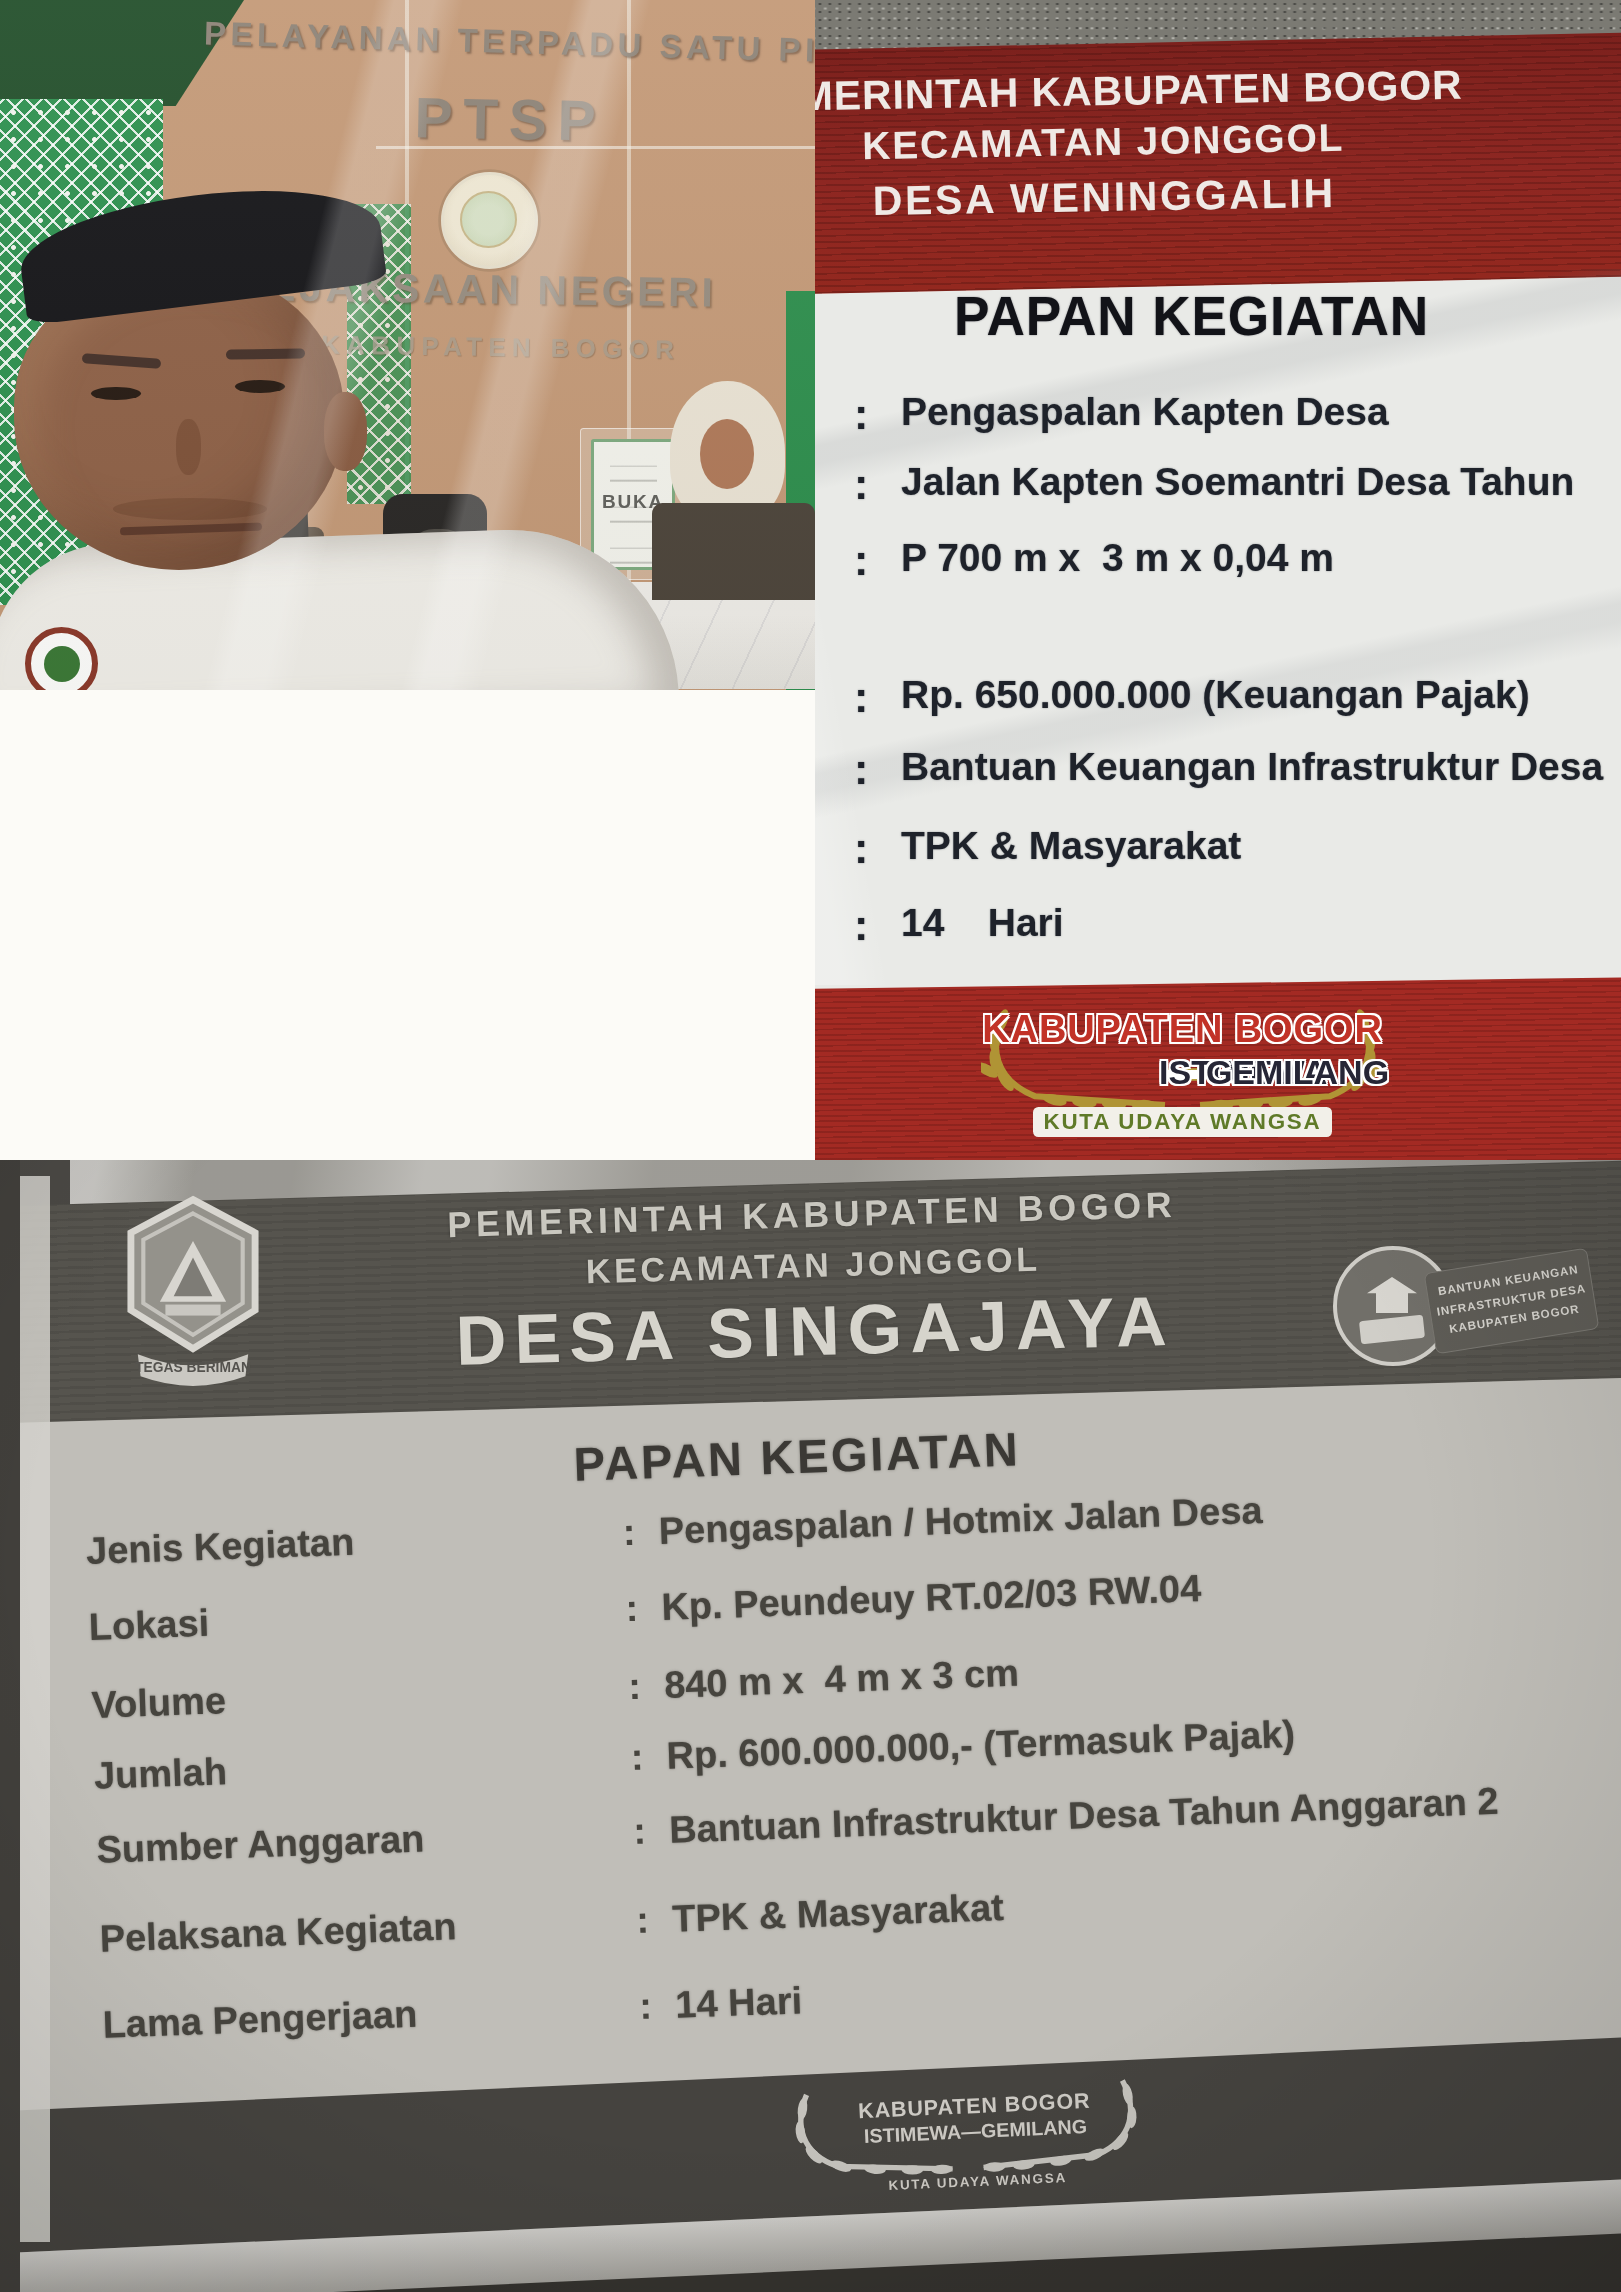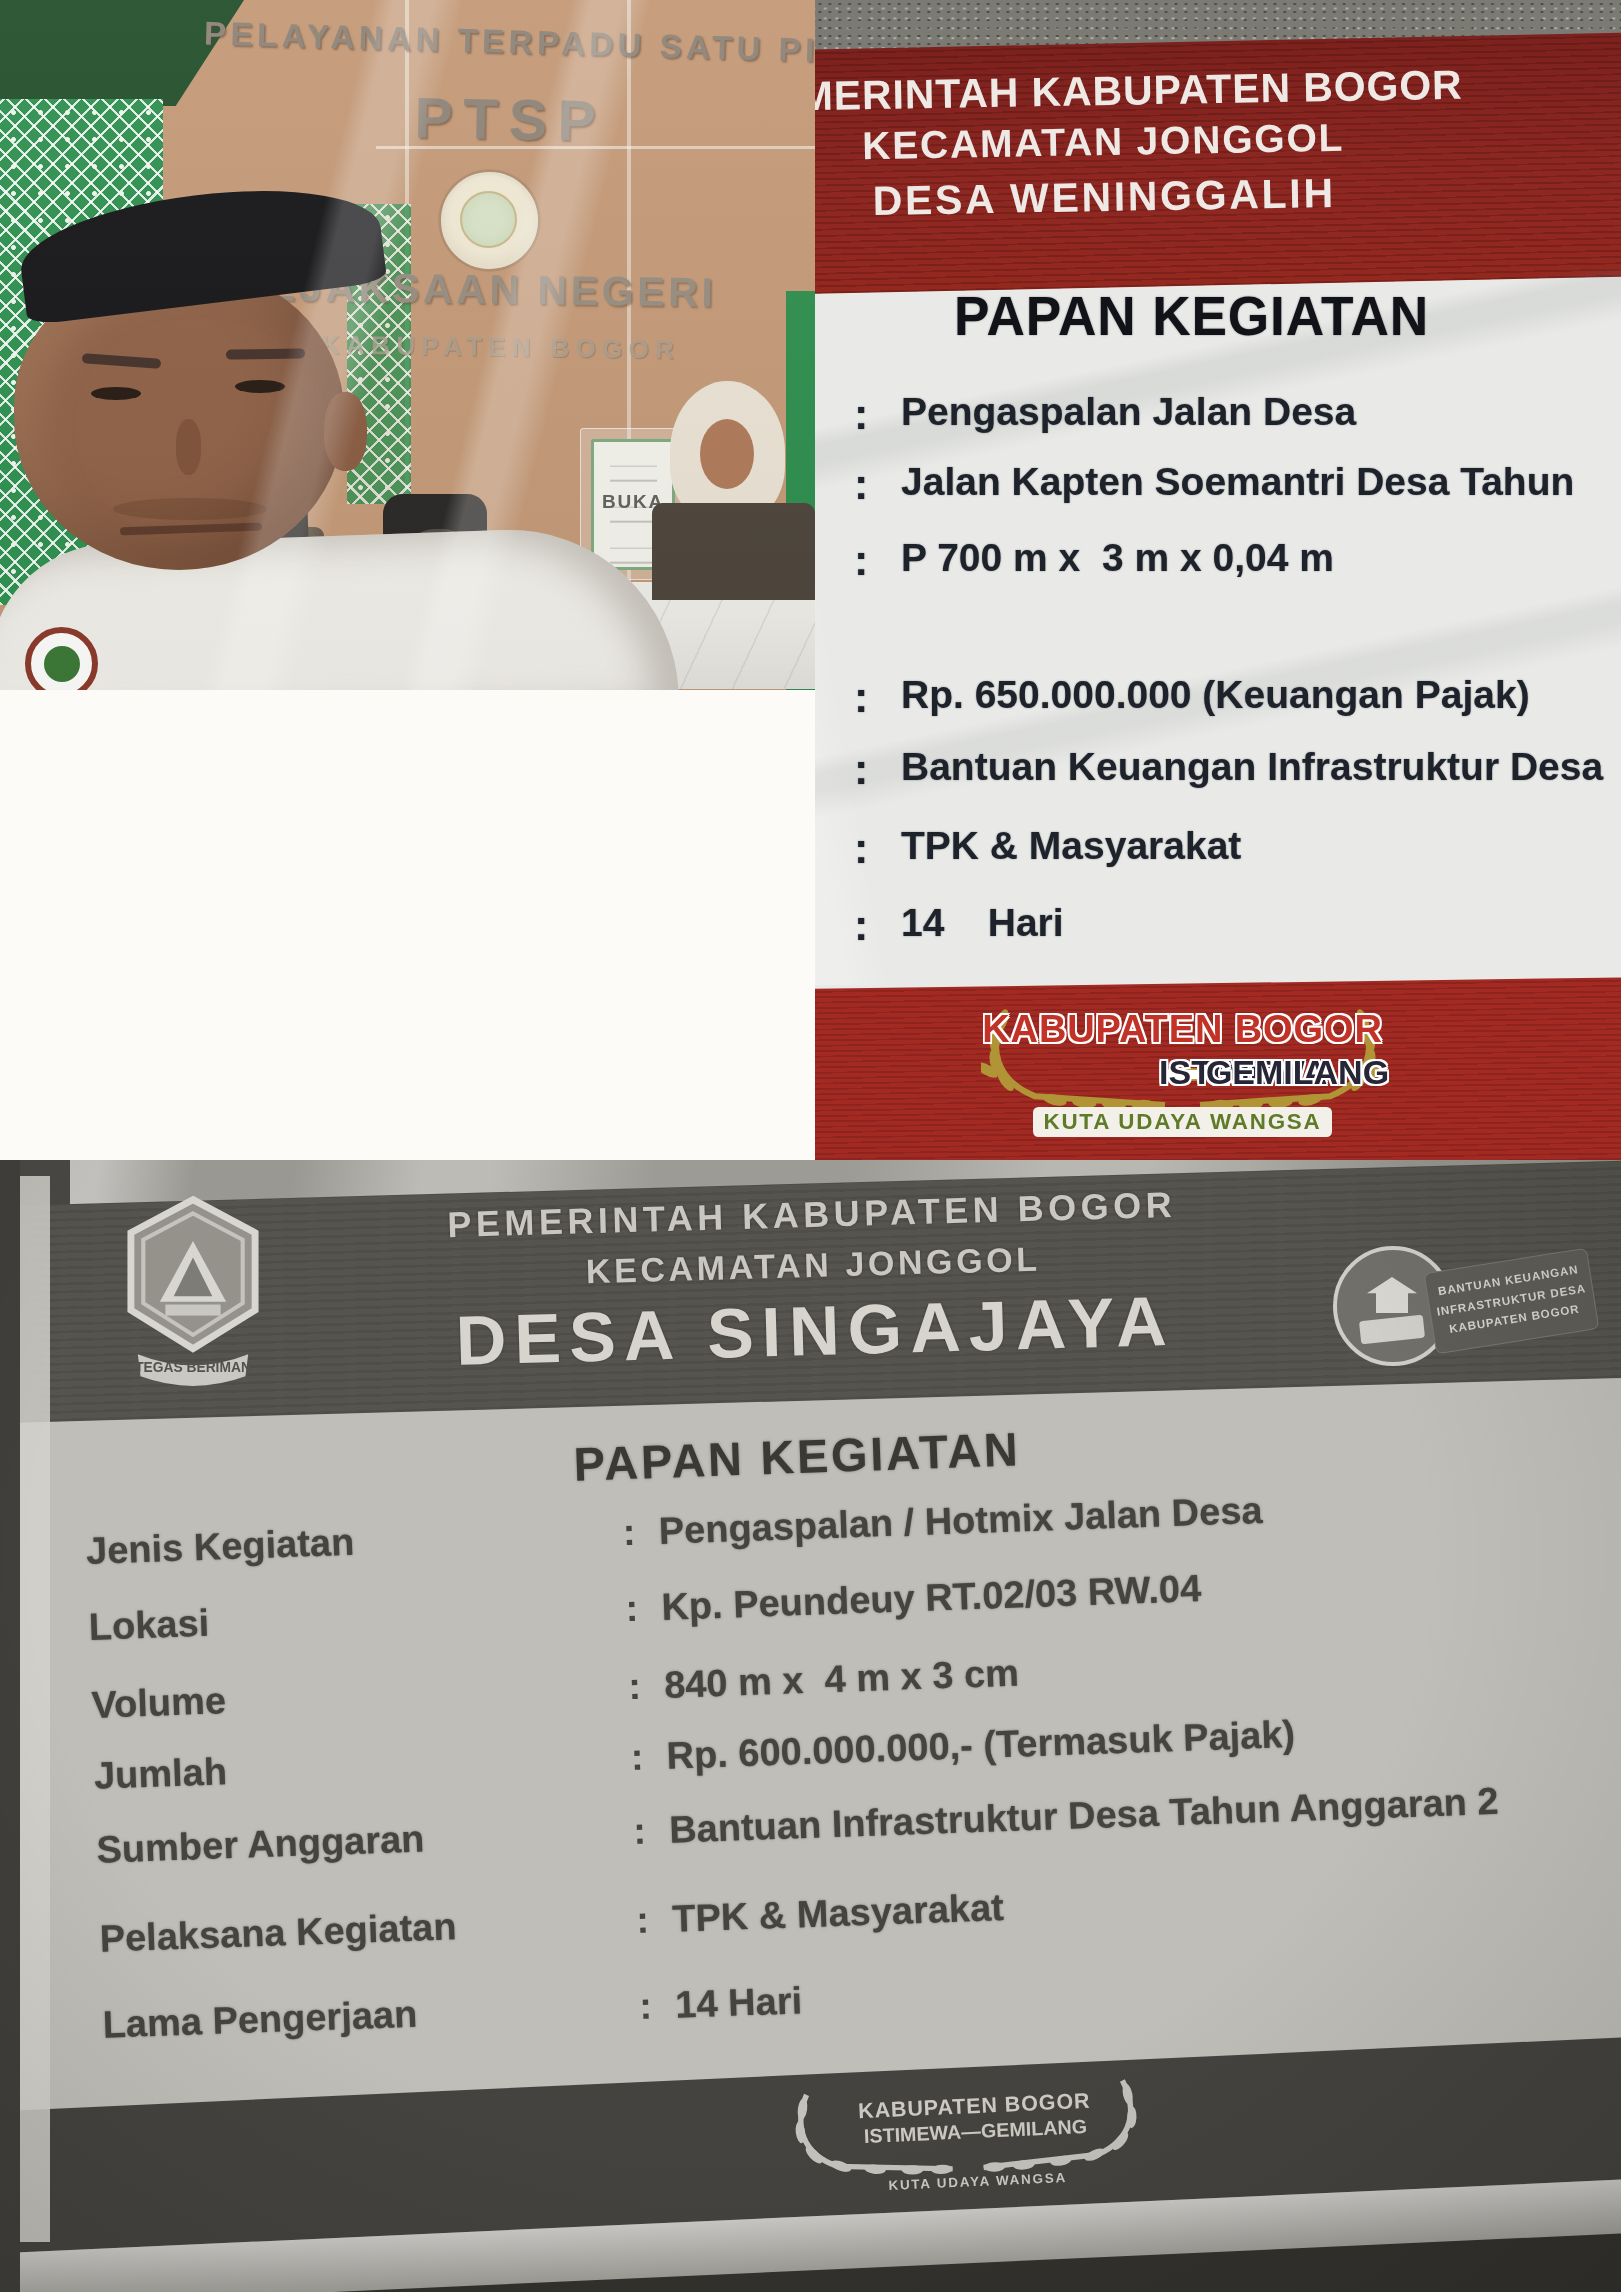--- a/index.html
+++ b/index.html
@@ -252,21 +252,21 @@
     <div class="redtop"></div>
     <div class="wenhead">
       <div class="wh1 nw">PEMERINTAH KABUPATEN BOGOR</div>
       <div class="wh2 nw">KECAMATAN JONGGOL</div>
       <div class="wh3 nw">DESA WENINGGALIH</div>
     </div>
     <div class="wencrease"></div>
     <div class="wentitle">PAPAN KEGIATAN</div>
 
     <div class="wenitem" style="top:390px">
-      <span class="bcol">:</span><span class="btxt">Pengaspalan Jalan Desa</span>
+      <span class="bcol">:</span><span class="btxt">Pengaspalan Kapten Desa</span>
     </div>
     <div class="wenitem" style="top:460px">
       <span class="bcol">:</span><span class="btxt">Jalan Kapten Soemantri Desa Tahun</span>
     </div>
     <div class="wenitem" style="top:536px">
       <span class="bcol">:</span><span class="btxt">P 700 m x&nbsp; 3 m x 0,04 m</span>
     </div>
     <div class="wenitem" style="top:673px">
       <span class="bcol">:</span><span class="btxt">Rp. 650.000.000 (Keuangan Pajak)</span>
     </div>

